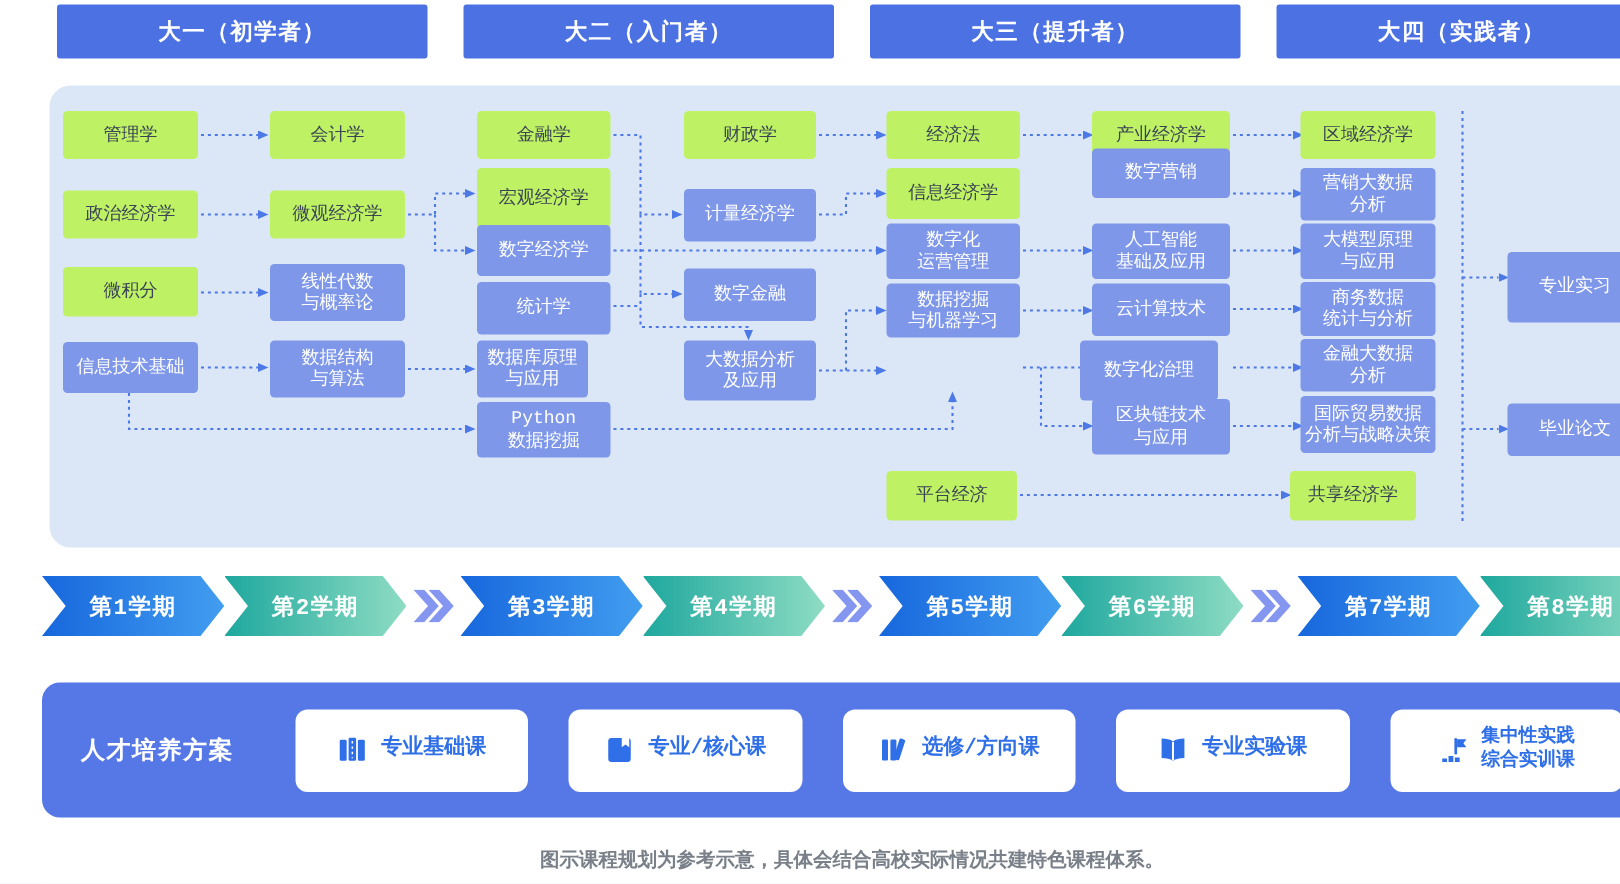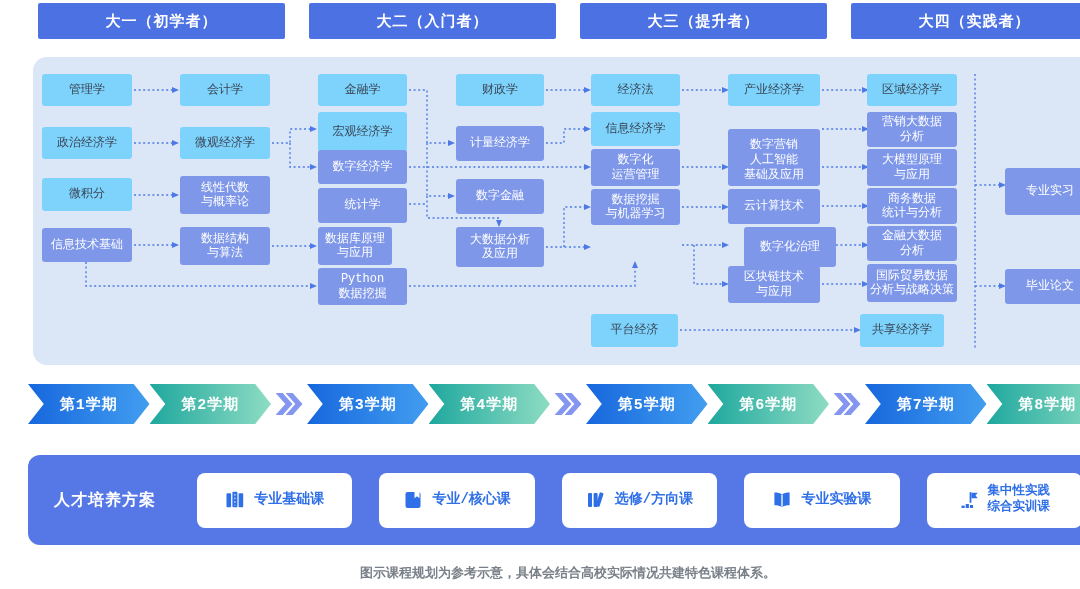--- a/index.html
+++ b/index.html
@@ -8,21 +8,21 @@
   
   .years{position:absolute;left:10px;right:10px;top:3px;height:36px;display:flex;gap:24px;}
   .year-bar{flex:1;background:#4B71E3;color:#fff;font-size:15px;font-weight:bold;
             display:flex;align-items:center;justify-content:center;border-radius:2px;letter-spacing:1px;}
   
   .panel{position:absolute;left:5px;top:57px;width:1070px;height:308px;background:#DBE7F6;border-radius:14px;}
   svg.arrows{position:absolute;left:0;top:0;width:1080px;height:589px;pointer-events:none;}
   
   .course{position:absolute;display:flex;align-items:center;justify-content:center;text-align:center;
           font-size:12px;font-weight:500;line-height:1.2;border-radius:3px;white-space:pre-line;padding:1px 2px;box-sizing:border-box;}
-  .light{background:#7dd3fc;color:#3A4454;}
+  .light{background:#bef264;color:#3A4454;}
   .accent{background:#7E97E9;color:#ffffff;}
   
   .sem-row{position:absolute;left:0;top:384px;width:1080px;height:40px;display:flex;align-items:stretch;}
   .chev{flex:1;display:flex;align-items:center;justify-content:center;color:#fff;font-size:15px;font-weight:bold;
         clip-path:polygon(0 0,87% 0,100% 50%,87% 100%,0 100%,13% 50%);letter-spacing:1px;}
   .sem-blue{background:linear-gradient(90deg,#1767DD,#429EF0);}
   .sem-teal{background:linear-gradient(90deg,#1FA89E,#8EDCC3);}
   .sep{width:36px;flex:none;display:flex;align-items:center;justify-content:center;}
   .sep span{display:block;width:17px;height:22px;background:#8496F0;
             clip-path:polygon(0 0,42% 0,100% 50%,42% 100%,0 100%,58% 50%);}
@@ -122,25 +122,25 @@
 及应用</div>
 
   <div class="course light" style="left:563px;top:74px;width:89px;height:32px">经济法</div>
   <div class="course light" style="left:563px;top:112px;width:89px;height:34px">信息经济学</div>
   <div class="course accent" style="left:563px;top:149px;width:89px;height:37px">数字化
 运营管理</div>
   <div class="course accent" style="left:563px;top:189px;width:89px;height:36px">数据挖掘
 与机器学习</div>
   <div class="course light" style="left:563px;top:314px;width:87px;height:33px">平台经济</div>
   <div class="course light" style="left:700px;top:74px;width:92px;height:32px">产业经济学</div>
-  <div class="course accent" style="left:700px;top:129px;width:92px;height:33px">数字营销</div>
+  <div class="course accent" style="left:700px;top:99px;width:92px;height:33px">数字营销</div>
   <div class="course accent" style="left:700px;top:149px;width:92px;height:37px">人工智能
 基础及应用</div>
   <div class="course accent" style="left:700px;top:189px;width:92px;height:35px">云计算技术</div>
-  <div class="course accent" style="left:716px;top:227px;width:92px;height:40px">数字化治理</div>
+  <div class="course accent" style="left:692px;top:227px;width:92px;height:40px">数字化治理</div>
   <div class="course accent" style="left:700px;top:266px;width:92px;height:37px">区块链技术
 与应用</div>
 
   <div class="course light" style="left:839px;top:74px;width:90px;height:32px">区域经济学</div>
   <div class="course accent" style="left:839px;top:112px;width:90px;height:35px">营销大数据
 分析</div>
   <div class="course accent" style="left:839px;top:149px;width:90px;height:37px">大模型原理
 与应用</div>
   <div class="course accent" style="left:839px;top:188px;width:90px;height:36px">商务数据
 统计与分析</div>

